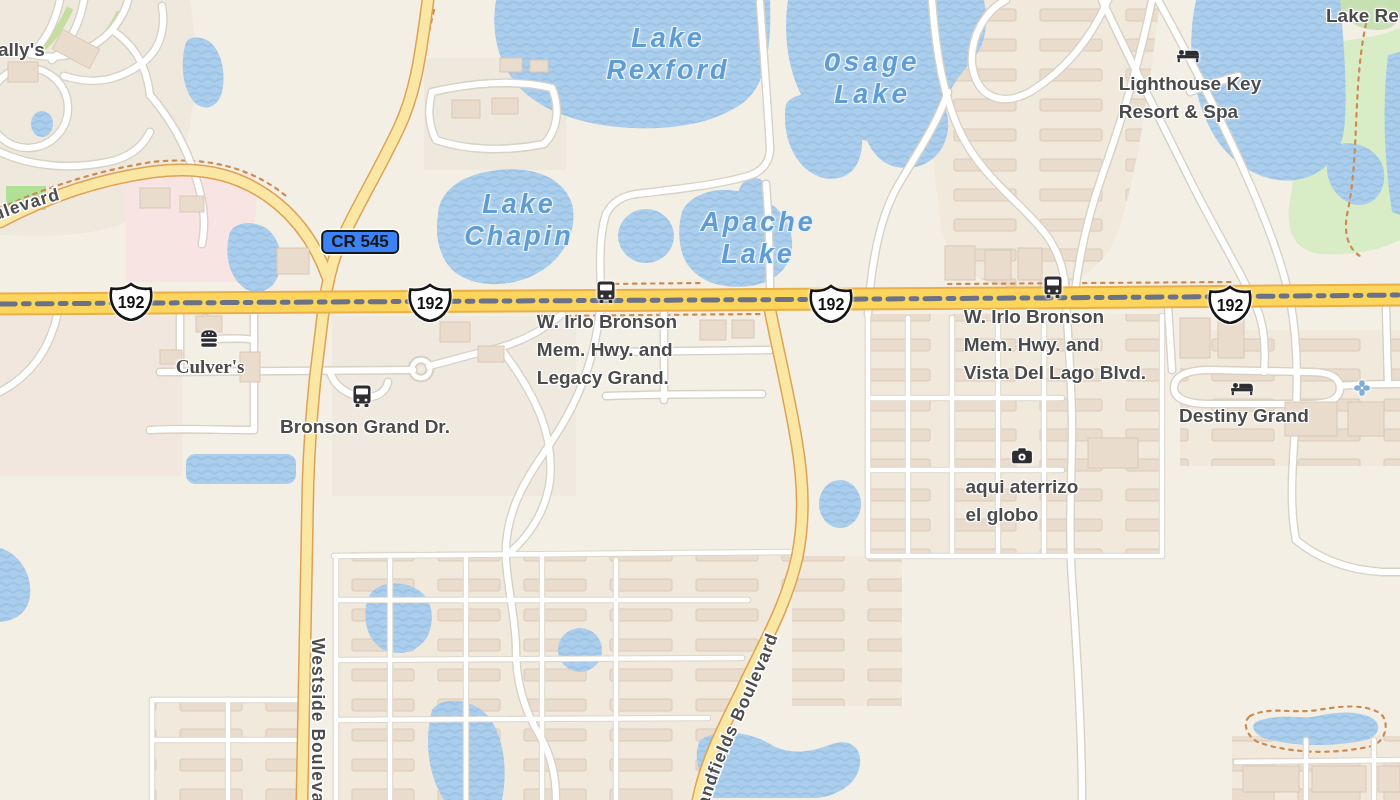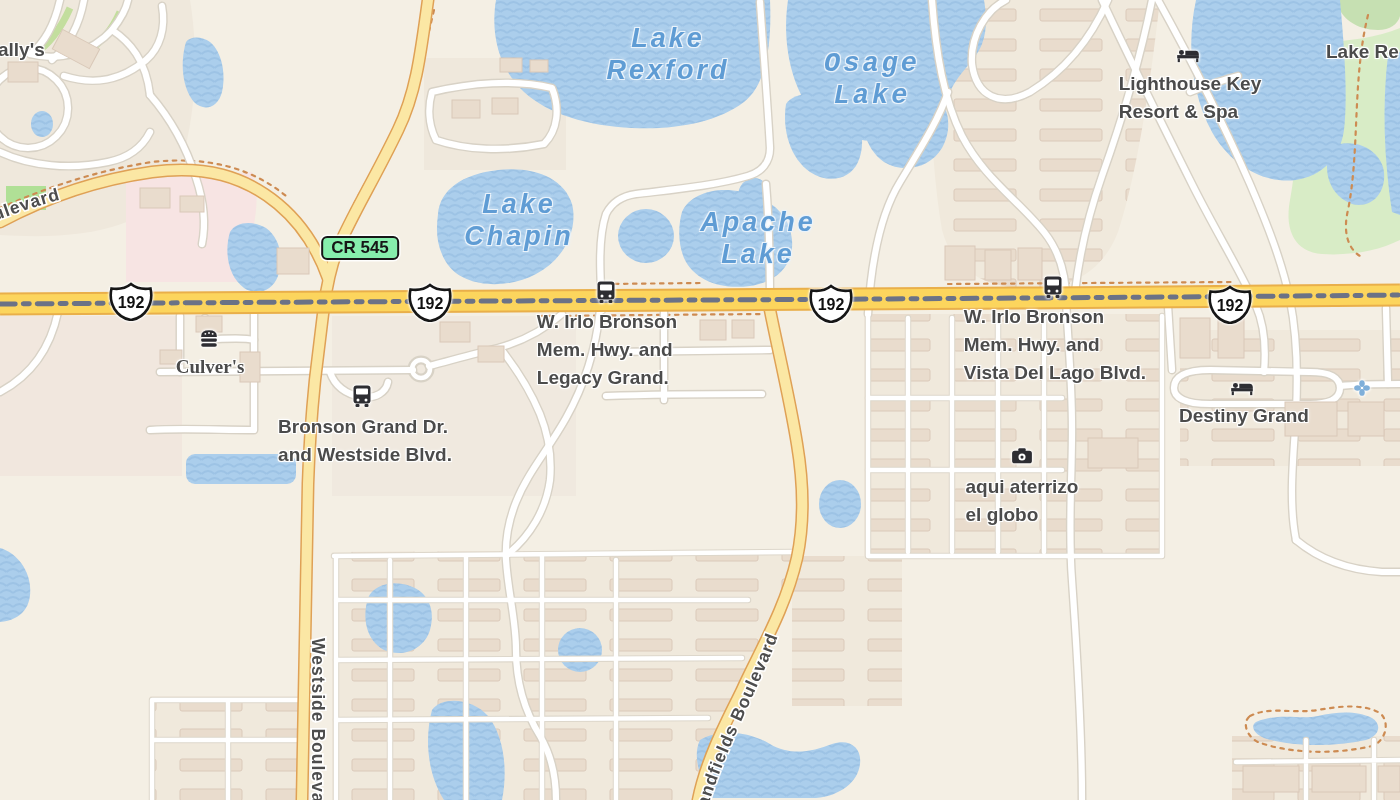--- a/index.html
+++ b/index.html
@@ -26,23 +26,23 @@
        text-shadow:-1px -1px 0 #fff,1px -1px 0 #fff,-1px 1px 0 #fff,1px 1px 0 #fff,0 0 4px #fff;}
   .lbl.left{transform:none;text-align:left;}
   .lake{position:absolute;transform:translateX(-50%);text-align:center;white-space:nowrap;
         color:#5f9cd4;font-size:27px;font-style:italic;font-weight:bold;letter-spacing:3px;line-height:32px;
         text-shadow:-1px -1px 0 #eaf3fb,1px -1px 0 #eaf3fb,-1px 1px 0 #eaf3fb,1px 1px 0 #eaf3fb,0 0 5px #eaf3fb;}
   .icon{position:absolute;transform:translate(-50%,-50%);line-height:0;
         filter:drop-shadow(0 0 1.5px #fff) drop-shadow(0 0 1px #fff);}
   .shield{position:absolute;transform:translate(-50%,-50%);line-height:0;
           filter:drop-shadow(0 0 1px #fff) drop-shadow(0 0 1px #fff);}
   .shield text{font-family:"Liberation Sans",sans-serif;font-weight:bold;font-size:16px;fill:#111;}
-  .crshield{position:absolute;transform:translate(-50%,-50%);background:#86efac;border:2.5px solid #161616;
+  .crshield{position:absolute;transform:translate(-50%,-50%);background:#3b82f6;border:2.5px solid #161616;
             border-radius:6px;padding:0 8px;font-size:17px;font-weight:bold;color:#161616;white-space:nowrap;
-            box-shadow:0 0 0 1.5px rgba(255,255,255,.9);margin-top:6px;}
+            box-shadow:0 0 0 1.5px rgba(255,255,255,.9);}
 </style>
 </head>
 <body>
 
 <div id="map">
 
 <svg class="base" width="1400" height="800" viewBox="0 0 1400 800">
   <defs>
     <pattern id="waves" width="26" height="14" patternUnits="userSpaceOnUse">
       <rect width="26" height="14" fill="#abceec"></rect>
@@ -467,30 +467,29 @@
   <svg width="17" height="17" viewBox="0 0 16 16">
         <g fill="#7fafd9">
     <ellipse cx="8" cy="3.8" rx="2.6" ry="3.2"></ellipse>
           <ellipse cx="8" cy="12.2" rx="2.6" ry="3.2"></ellipse>
     <ellipse cx="3.8" cy="8" rx="3.2" ry="2.6"></ellipse>
           <ellipse cx="12.2" cy="8" rx="3.2" ry="2.6"></ellipse>
         </g>
   </svg>
 </div>
 
-<div class="lbl left" style="left:1326px;top:2px;margin-top:36px;">Lake Re</div>
+<div class="lbl left" style="left:1326px;top:2px;">Lake Re</div>
 
 <div class="lbl" style="left:607px;top:308px;">
   <div>W. Irlo Bronson</div>
   <div>Mem. Hwy. and</div>
   <div>Legacy Grand.</div>
 </div>
 <div class="lbl" style="left:1055px;top:303px;">
   <div>W. Irlo Bronson</div>
   <div>Mem. Hwy. and</div>
   <div>Vista Del Lago Blvd.</div>
 </div>
 <div class="lbl" style="left:365px;top:413px;">
   <div>Bronson Grand Dr.</div>
-  <div>and Westside Blvd.</div>
 </div>
 
 </div>
 
 </body></html>

